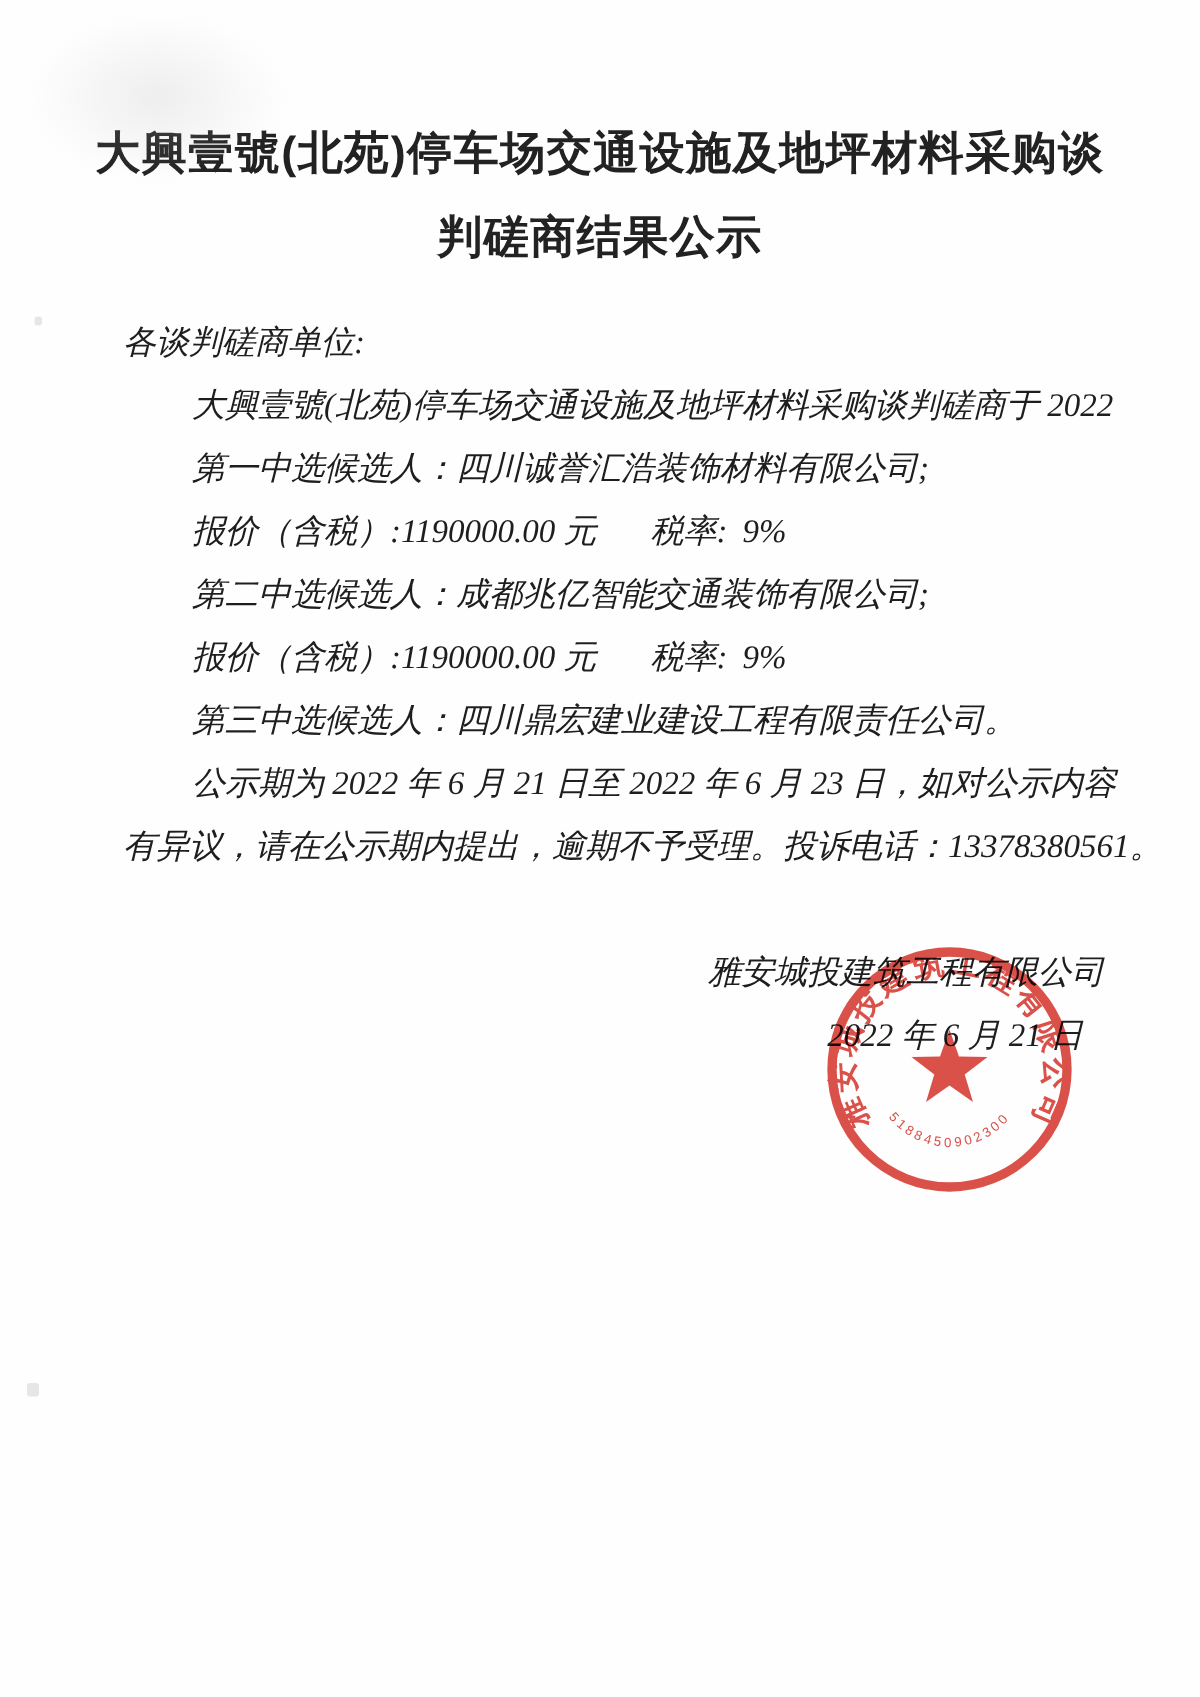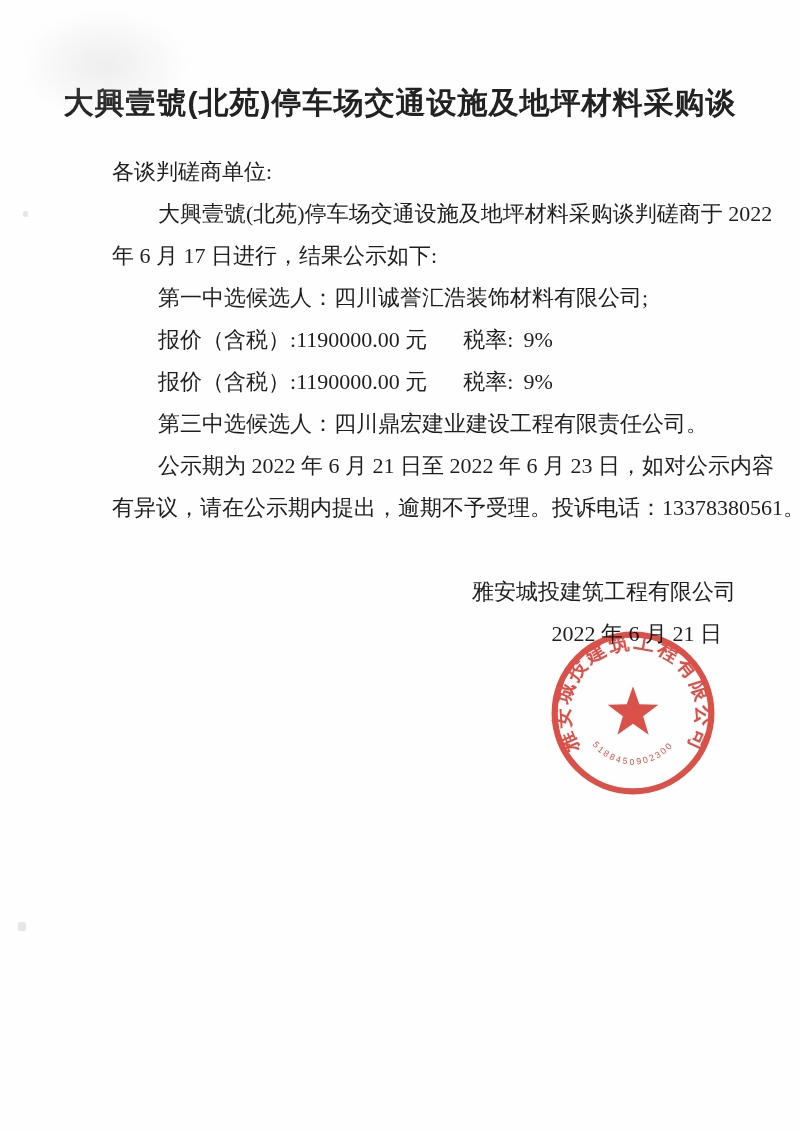--- a/index.html
+++ b/index.html
@@ -33,24 +33,25 @@
     font-family: "Liberation Sans", "DejaVu Sans", sans-serif;
     font-weight: bold;
     font-size: 30px;
     line-height: 56px;
     color: #222;
     letter-spacing: 1px;
   }
   .title-line { height: 56px; white-space: nowrap; }
   .body-block {
     margin-top: 20px;
-    padding-left: 112px;
+    padding-left: 82px;
     padding-right: 64px;
     font-size: 22px;
     line-height: 42px;
+    font-style: italic;
   }
   .line { height: 42px; white-space: nowrap; }
   .indent { padding-left: 46px; }
   .tax-group { margin-left: 36px; }
   .tax-value { margin-left: 10px; }
   .price-value { margin-left: 0; }
   .spacer-line { height: 42px; }
   .sig-line { height: 42px; text-align: right; white-space: nowrap; }
   .sig-date { padding-right: 14px; }
   
@@ -83,36 +84,39 @@
 <body>
 
 <div class="page">
 
   <div class="smudge-soft"></div>
   <div class="smudge" style="left:23px; top:211px; width:5px; height:6px;"></div>
   <div class="smudge" style="left:18px; top:922px; width:8px; height:9px;"></div>
 
   <div class="title-block">
     <div class="title-line">大興壹號(北苑)停车场交通设施及地坪材料采购谈</div>
+    <div class="title-line">判磋商结果公示</div>
   </div>
 
   <div class="body-block">
 
     <div class="line">各谈判磋商单位:</div>
 
     <div class="line indent">大興壹號(北苑)停车场交通设施及地坪材料采购谈判磋商于 2022</div>
-    <div class="line">年 6 月 17 日进行，结果公示如下:</div>
 
     <div class="line indent">
       <span>第一中选候选人：</span><span>四川诚誉汇浩装饰材料有限公司;</span>
     </div>
     <div class="line indent">
       <span>报价（含税）:</span><span class="price-value">1190000.00 元</span><span class="tax-group">税率:</span><span class="tax-value">9%</span>
     </div>
 
+    <div class="line indent">
+      <span>第二中选候选人：</span><span>成都兆亿智能交通装饰有限公司;</span>
+    </div>
     <div class="line indent">
       <span>报价（含税）:</span><span class="price-value">1190000.00 元</span><span class="tax-group">税率:</span><span class="tax-value">9%</span>
     </div>
 
     <div class="line indent">
       <span>第三中选候选人：</span><span>四川鼎宏建业建设工程有限责任公司。</span>
     </div>
 
     <div class="line indent">公示期为 2022 年 6 月 21 日至 2022 年 6 月 23 日，如对公示内容</div>
     <div class="line">有异议，请在公示期内提出，逾期不予受理。投诉电话：13378380561。</div>

